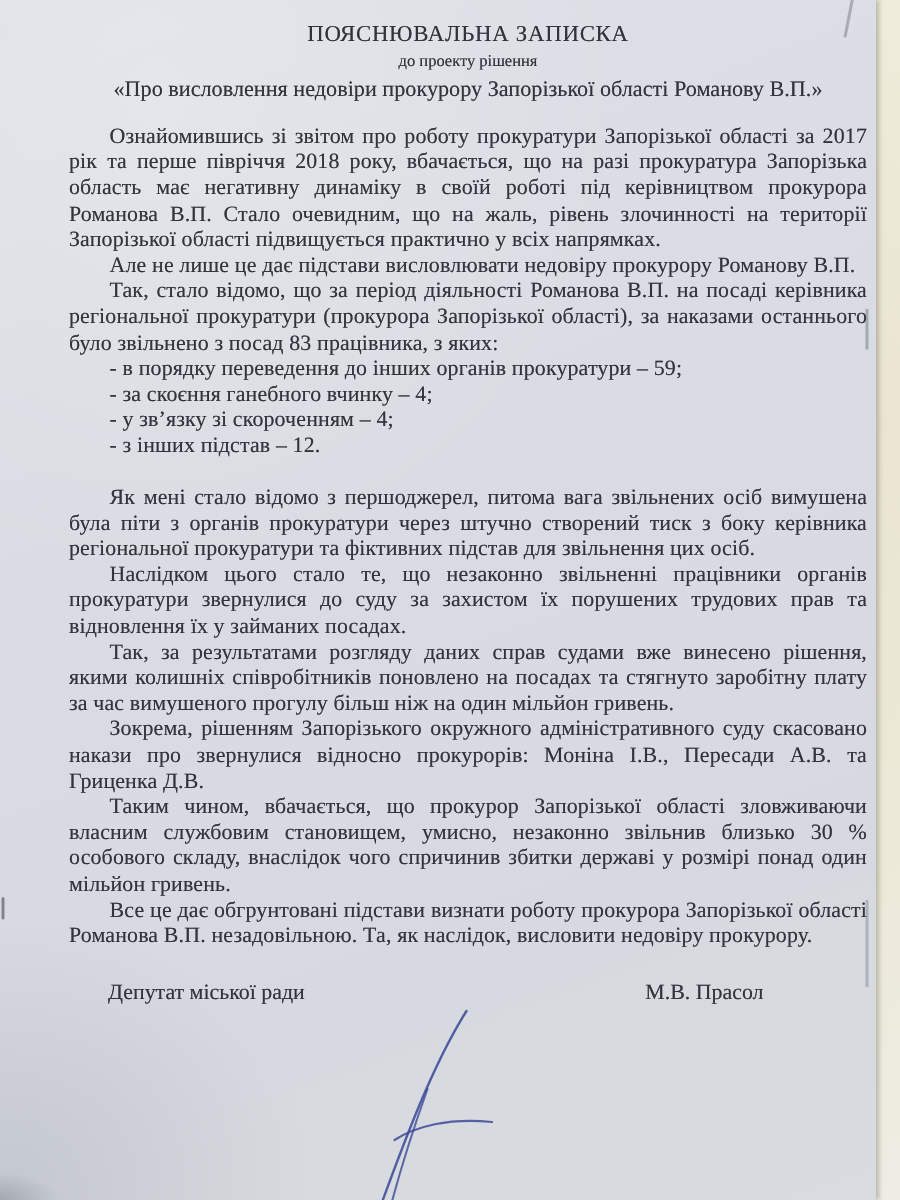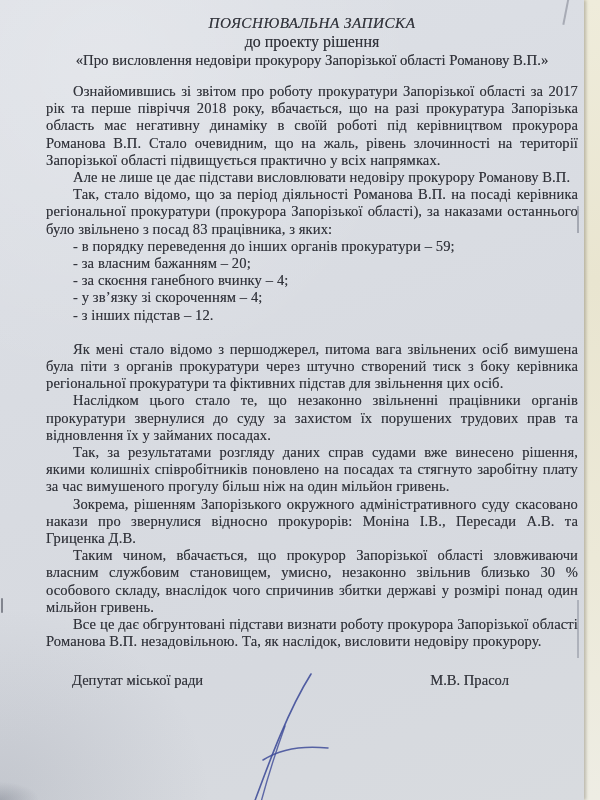--- a/index.html
+++ b/index.html
@@ -25,23 +25,22 @@
       radial-gradient(120% 90% at 18% 8%, rgba(255,255,255,0.22) 0%, rgba(255,255,255,0) 45%),
       radial-gradient(60% 40% at 0% 100%, rgba(96,102,116,0.16) 0%, rgba(96,102,116,0) 60%),
       linear-gradient(160deg, #dde0e6 0%, #d9dce2 40%, #d6d9df 75%, #d8dbdf 100%);
     box-shadow: 2px 0 3px rgba(95, 90, 70, 0.35);
     color: #32343b;
   }
   .title-block { text-align: center; margin-bottom: 13px; }
   .t1 {
     font-size: 15.2px; line-height: 19px;
     letter-spacing: 0.5px;
-    font-style: italic;
   }
-  .t2 { font-size: 16px; line-height: 19px; }
+  .t2 { font-size: 11px; line-height: 19px; }
   .t3 { font-size: 14.8px; line-height: 19px; }
   p.para {
     margin: 0;
     font-size: 14.6px;
     line-height: 17.2px;
     letter-spacing: 0.1px;
     text-align: justify;
     text-indent: 27px;
     text-shadow: 0 0 0.4px rgba(45,47,58,0.55);
   }
@@ -110,21 +109,20 @@
       <div class="t2">до проекту рішення</div>
       <div class="t3">«Про висловлення недовіри прокурору Запорізької області Романову В.П.»</div>
     </div>
 
     <p class="para">Ознайомившись зі звітом про роботу прокуратури Запорізької області за 2017 рік та перше півріччя 2018 року, вбачається, що на разі прокуратура Запорізька область має негативну динаміку в своїй роботі під керівництвом прокурора Романова В.П. Стало очевидним, що на жаль, рівень злочинності на території Запорізької області підвищується практично у всіх напрямках.</p>
     <p class="para">Але не лише це дає підстави висловлювати недовіру прокурору Романову В.П.</p>
     <p class="para">Так, стало відомо, що за період діяльності Романова В.П. на посаді керівника регіональної прокуратури (прокурора Запорізької області), за наказами останнього було звільнено з посад 83 працівника, з яких:</p>
 
     <div class="dismissal-list">
       <p class="para">- в порядку переведення до інших органів прокуратури – 59;</p>
-      <p class="para">- за власним бажанням – 20;</p>
       <p class="para">- за скоєння ганебного вчинку – 4;</p>
       <p class="para">- у зв’язку зі скороченням – 4;</p>
       <p class="para">- з інших підстав – 12.</p>
     </div>
 
     <p class="para after-gap">Як мені стало відомо з першоджерел, питома вага звільнених осіб вимушена була піти з органів прокуратури через штучно створений тиск з боку керівника регіональної прокуратури та фіктивних підстав для звільнення цих осіб.</p>
     <p class="para">Наслідком цього стало те, що незаконно звільненні працівники органів прокуратури звернулися до суду за захистом їх порушених трудових прав та відновлення їх у займаних посадах.</p>
     <p class="para">Так, за результатами розгляду даних справ судами вже винесено рішення, якими колишніх співробітників поновлено на посадах та стягнуто заробітну плату за час вимушеного прогулу більш ніж на один мільйон гривень.</p>
     <p class="para">Зокрема, рішенням Запорізького окружного адміністративного суду скасовано накази про звернулися відносно прокурорів: Моніна І.В., Пересади А.В. та Гриценка Д.В.</p>
     <p class="para">Таким чином, вбачається, що прокурор Запорізької області зловживаючи власним службовим становищем, умисно, незаконно звільнив близько 30 % особового складу, внаслідок чого спричинив збитки державі у розмірі понад один мільйон гривень.</p>

